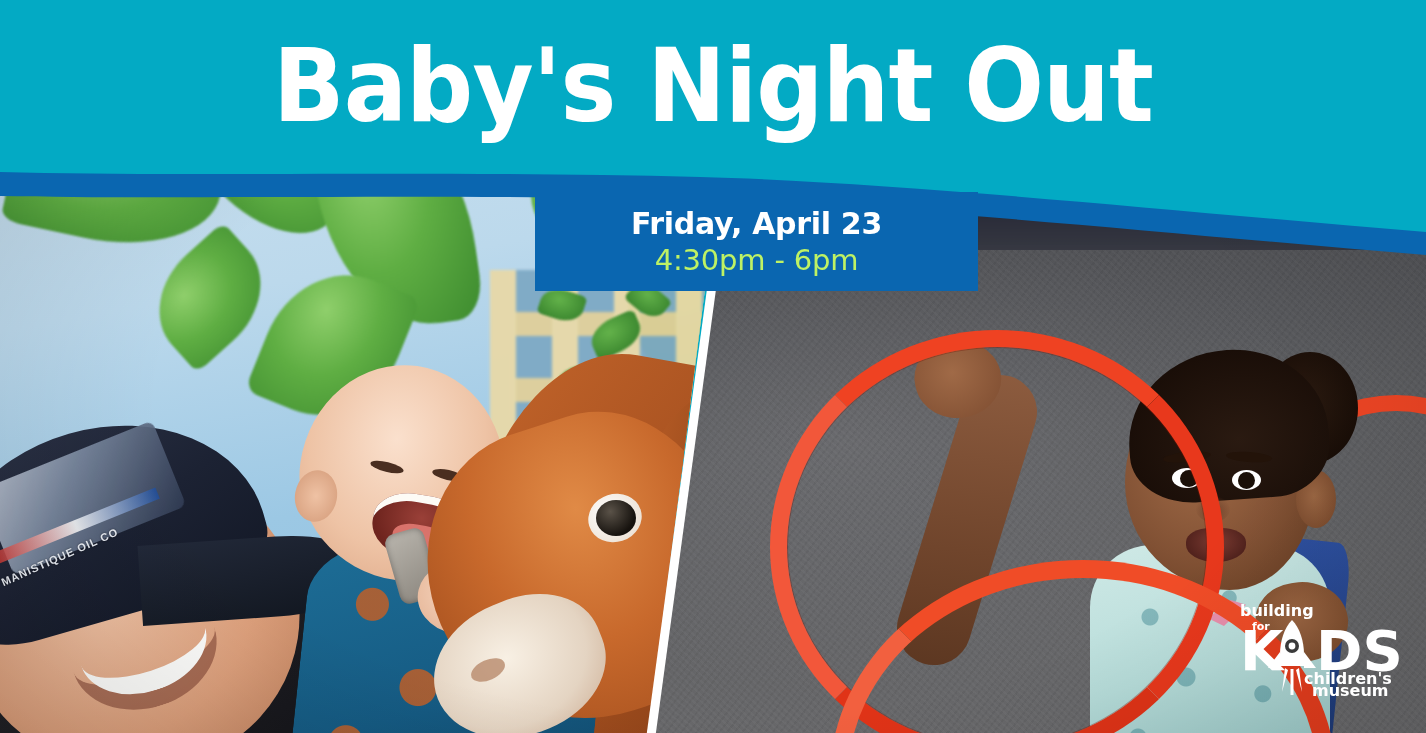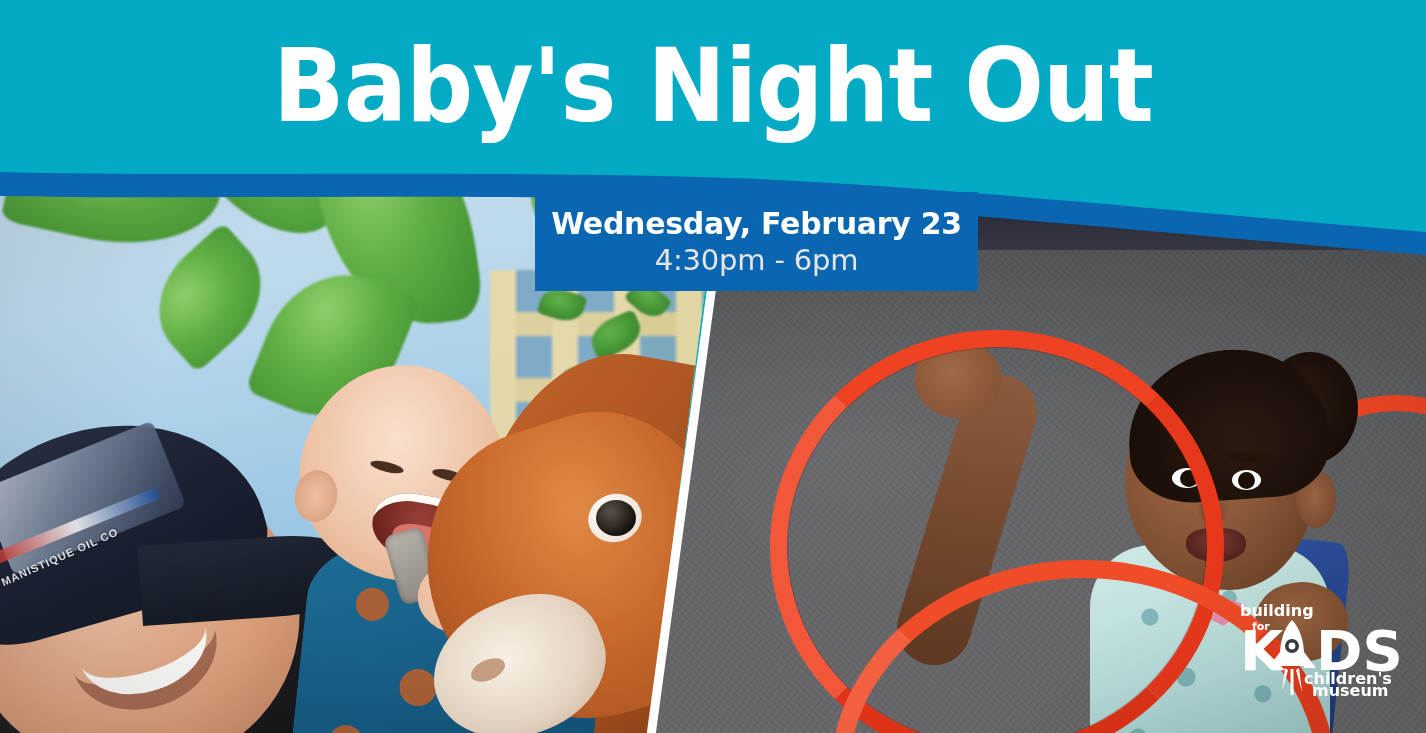--- a/index.html
+++ b/index.html
@@ -532,21 +532,21 @@
   }
   .date-line {
     color: #ffffff;
     font-family: "DejaVu Sans", sans-serif;
     font-weight: bold;
     font-size: 30px;
     letter-spacing: -.3px;
     white-space: nowrap;
   }
   .time-line {
-    color: #e5e5e5;
+    color: #bef264;
     font-family: "DejaVu Sans", sans-serif;
     font-weight: normal;
     font-size: 29px;
     letter-spacing: -.2px;
     white-space: nowrap;
   }
 
   
   .logo {
     position: absolute;
@@ -668,21 +668,21 @@
              C1180,235 900,205 700,200
              C430,193 180,200 0,196 Z" fill="#0a66b0"></path>
     <path d="M0,0 H1426 V232
              C1180,212 900,182 700,177
              C430,170 180,177 0,172 Z" fill="#03aac4"></path>
   </svg>
 
   <div class="title">Baby's Night Out</div>
 
   <div class="date-box">
-    <div class="date-line">Wednesday, February 23</div>
+    <div class="date-line">Friday, April 23</div>
     <div class="time-line">4:30pm - 6pm</div>
   </div>
 
   <div class="logo">
     <svg width="172" height="100" viewBox="0 0 172 100">
 
       <text x="2" y="20" font-family="DejaVu Sans, sans-serif" font-size="16" font-weight="bold" fill="#ffffff">building</text>
       <text x="14" y="34" font-family="DejaVu Sans, sans-serif" font-size="11" font-weight="bold" fill="#ffffff">for</text>
 
       <text x="2" y="74" font-family="DejaVu Sans, sans-serif" font-size="56" font-weight="bold" fill="#ffffff">K</text>

